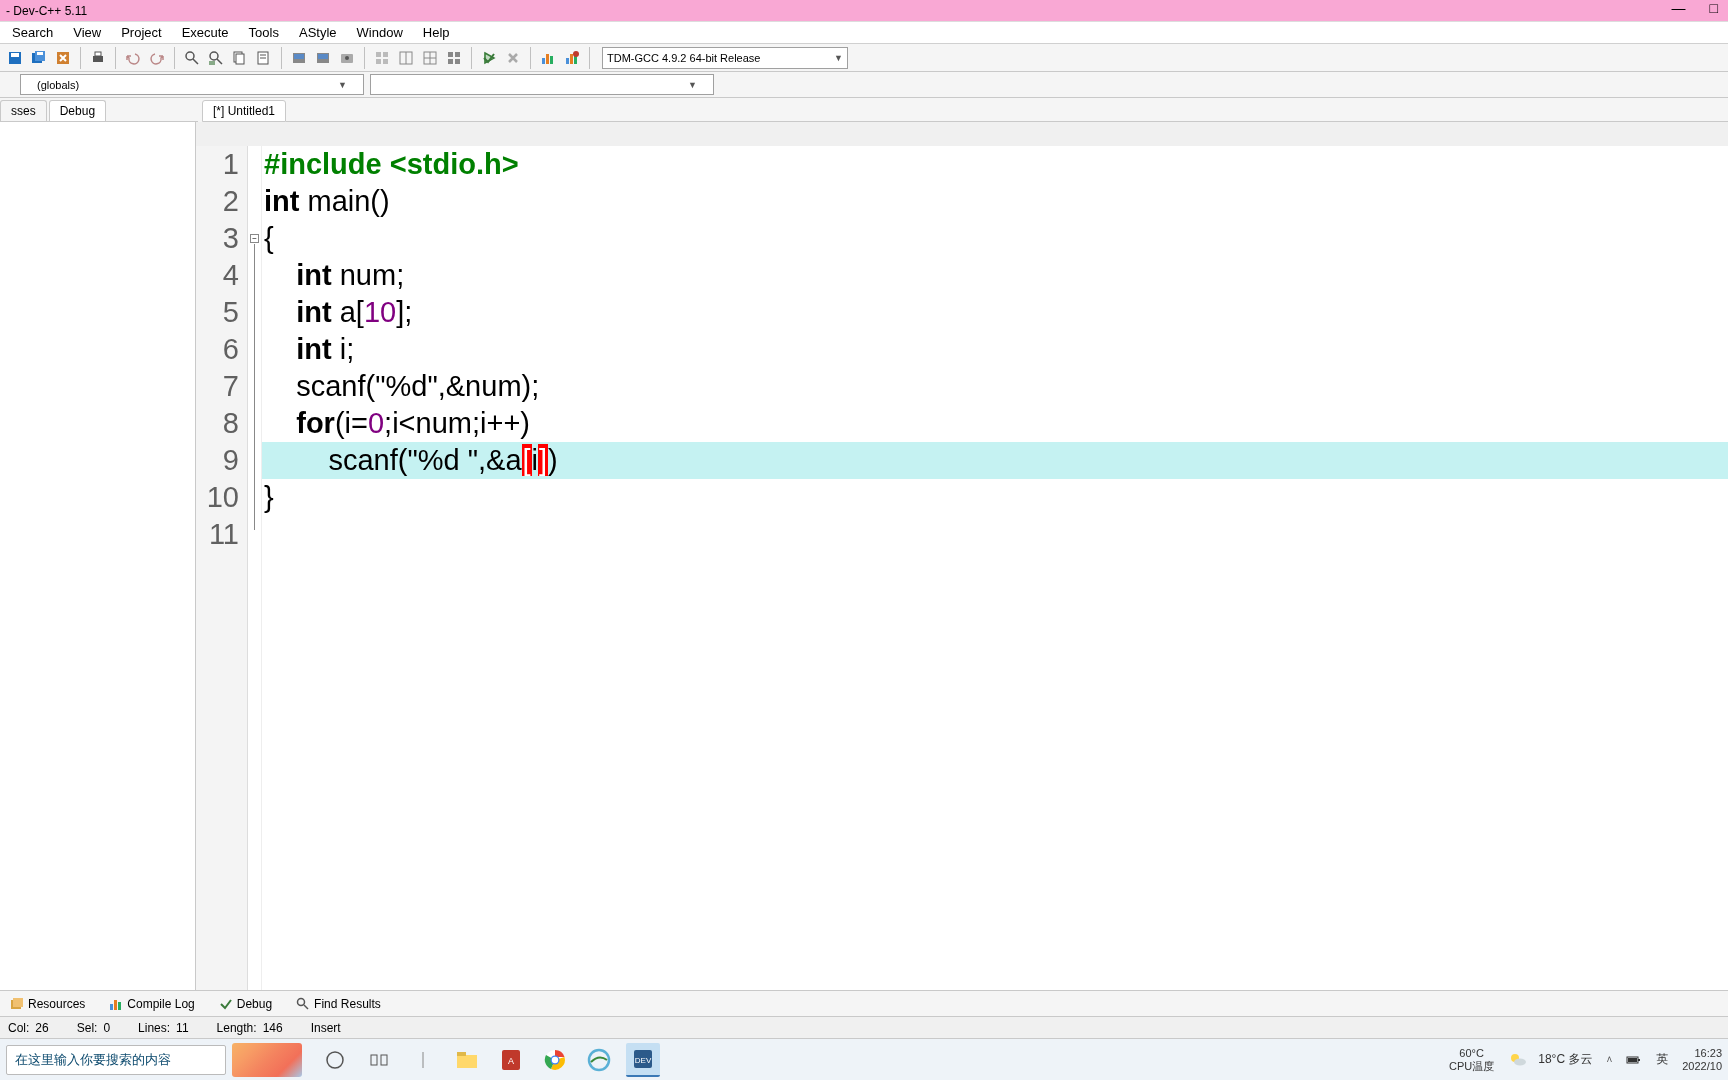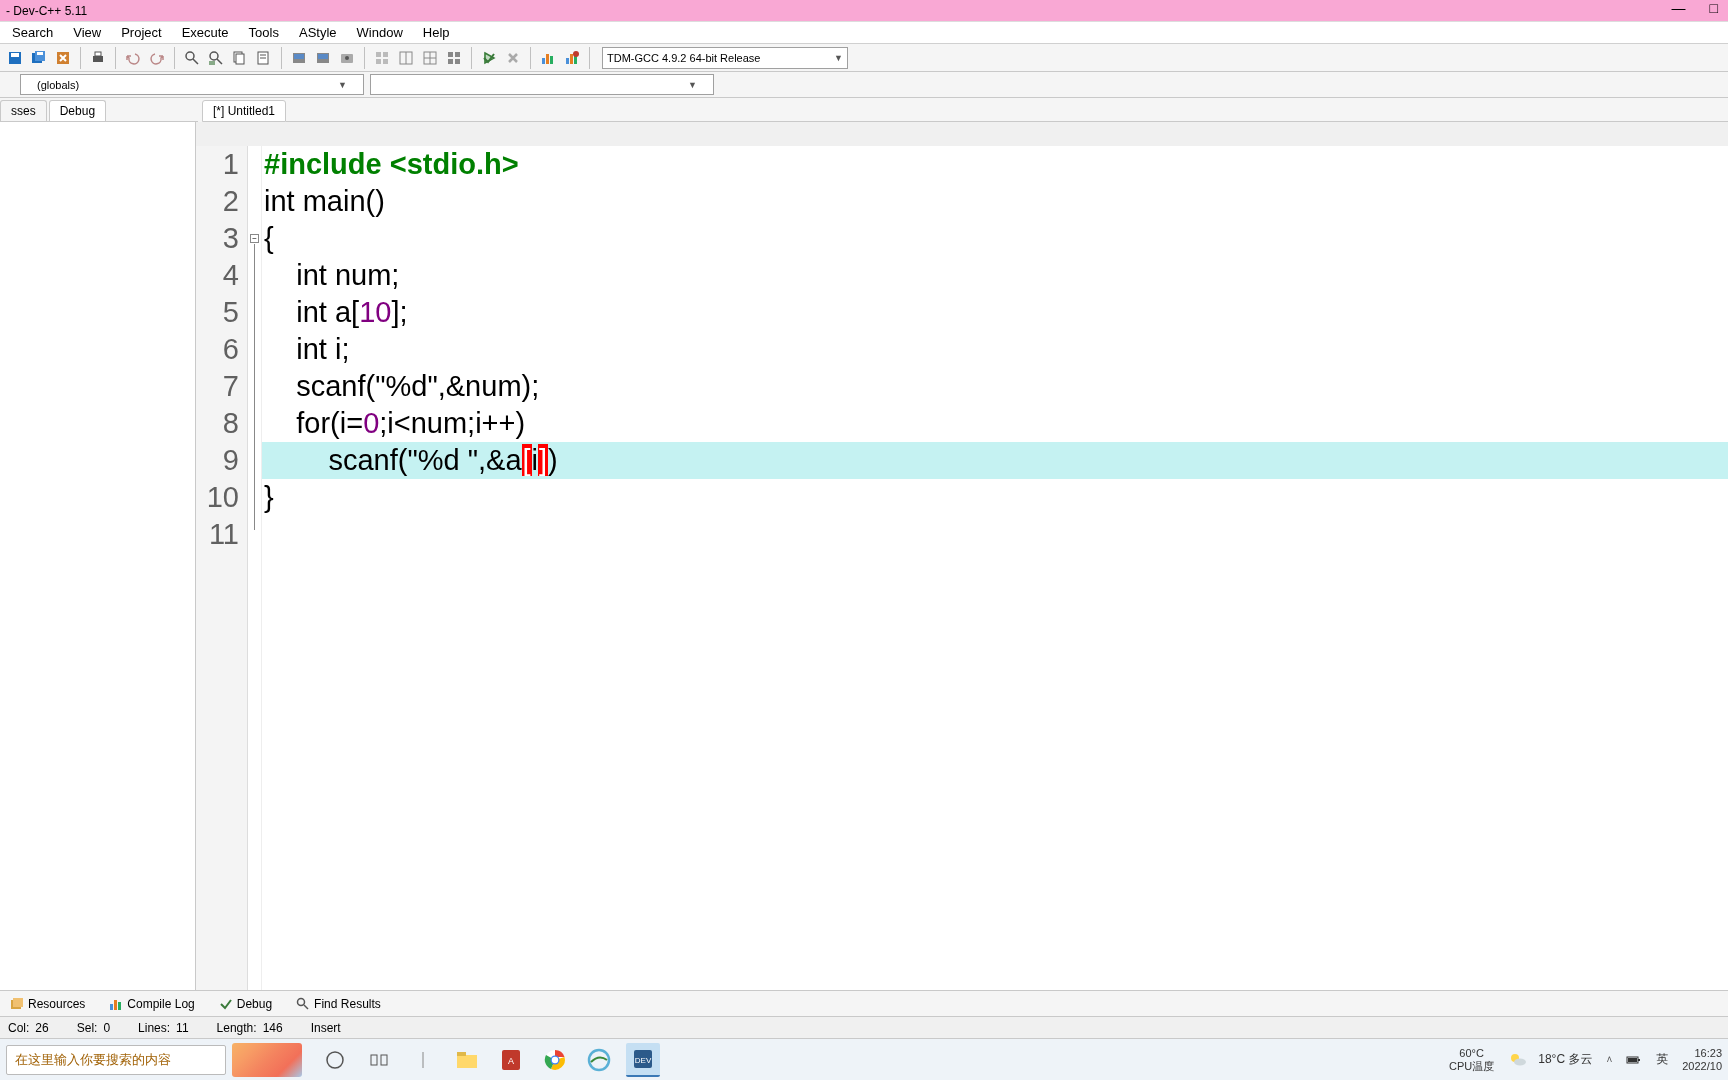--- a/index.html
+++ b/index.html
@@ -46,39 +46,39 @@
 
 .editor { flex: 1; background: #fff; display: flex; font-family: Consolas, "Courier New", monospace; font-size: 29px; line-height: 37px; position: relative; overflow: hidden; }
 .gutter { width: 52px; background: #f4f4f4; text-align: right; padding-right: 8px; color: #606060; border-right: 1px solid #ddd; font-weight: normal; }
 .gutter div { height: 37px; }
 .foldcol { width: 14px; background: #fff; border-right: 1px solid #eee; position: relative; }
 .foldbox { position: absolute; width: 9px; height: 9px; border: 1px solid #888; left: 2px; display: flex; align-items: center; justify-content: center; font-size: 8px; line-height: 1; background: #fff; }
 .foldline { position: absolute; width: 1px; background: #888; left: 6px; }
 .codelines { flex: 1; position: relative; }
 .codeline { height: 37px; padding-left: 2px; white-space: pre; }
 .codeline.current { background: #c5f2f2; }
-.kw { color: #000; font-weight: normal; }
+.kw { color: #000; font-weight: bold; }
 .pp { color: #008000; font-weight: bold; }
 .str { color: #000; }
 .num { color: #800080; }
 .bracket-hi { background: #ff0000; color: #fff; padding: 0 1px; }
 
 
 .bottomtabs { height: 26px; background: #f5f5f5; border-top: 1px solid #c9c9c9; display: flex; align-items: center; padding: 2px 4px; gap: 12px; font-size: 12px; }
 .bottomtabs .btab { display: flex; align-items: center; gap: 4px; padding: 2px 6px; }
 .btab-icon { width: 14px; height: 14px; }
 
 
 .statusbar { height: 22px; background: #f0f0f0; border-top: 1px solid #c9c9c9; display: flex; align-items: center; font-size: 12px; padding: 0 8px; gap: 28px; color: #000; }
 .statusbar .cell { display: flex; gap: 6px; }
 
 
 .taskbar { height: 42px; background: #eef3f8; border-top: 1px solid #c9c9c9; display: flex; align-items: center; padding: 0 6px; font-size: 12px; justify-content: space-between; }
 .taskbar-left { display: flex; align-items: center; gap: 6px; }
-.searchbox { width: 220px; height: 30px; border: 1px solid #bbb; background: #fff; display: flex; align-items: center; padding: 0 8px; color: #a16207; font-size: 13px; border-radius: 2px; }
+.searchbox { width: 220px; height: 30px; border: 1px solid #bbb; background: #fff; display: flex; align-items: center; padding: 0 8px; color: #0c4a6e; font-size: 13px; border-radius: 2px; }
 .taskicons { display: flex; align-items: center; gap: 10px; margin-left: 10px; }
 .taskicon { width: 34px; height: 34px; display: flex; align-items: center; justify-content: center; border-radius: 2px; }
 .taskbar-right { display: flex; align-items: center; gap: 14px; color: #333; }
 .tray { display: flex; align-items: center; gap: 10px; }
 .clock { text-align: right; font-size: 11px; line-height: 13px; }
 
 
 .ico-gray { fill: #555; }
 .ico-blue { fill: #1e6fbf; }
 .ico-green { fill: #2a8a2a; }

